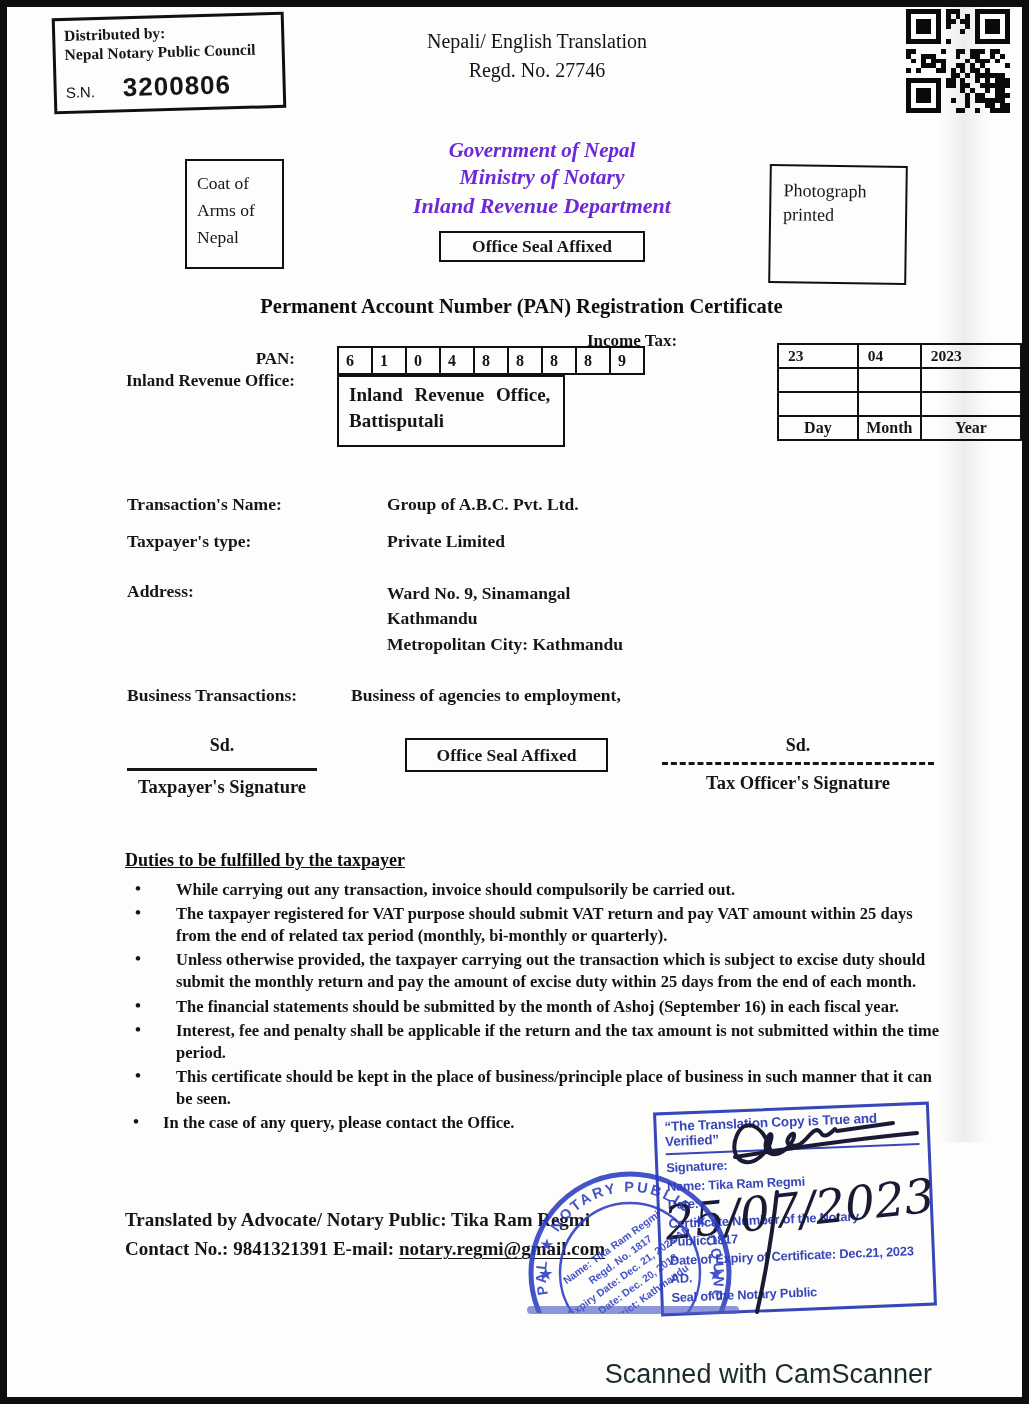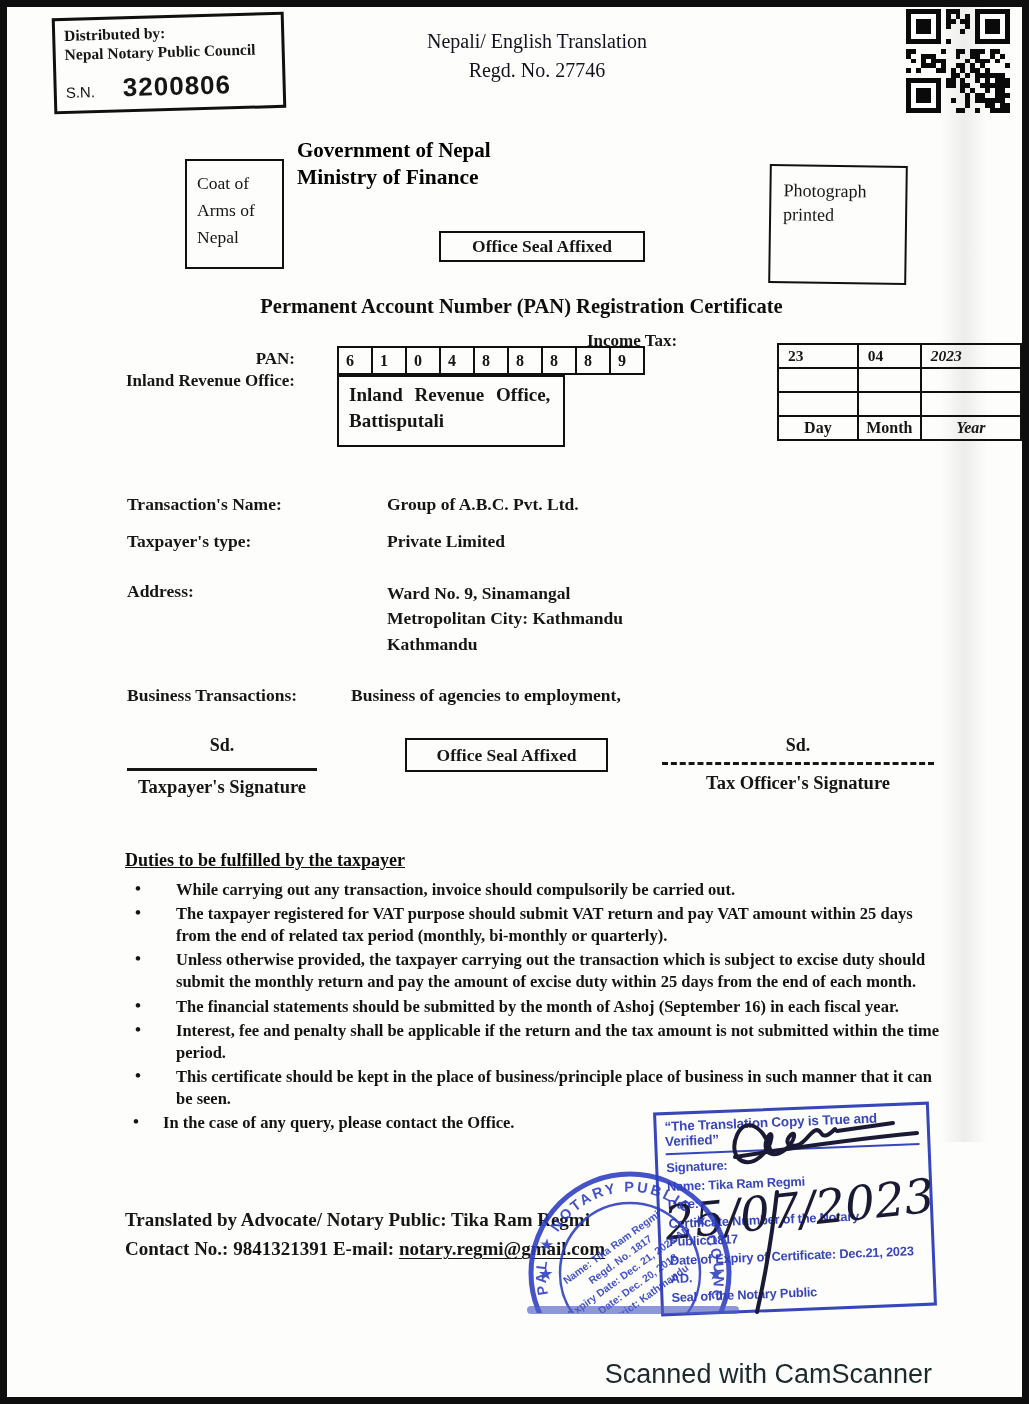--- a/index.html
+++ b/index.html
@@ -23,38 +23,38 @@
   }
   .dist-box .l1,.dist-box .l2{font-weight:bold;font-size:15.5px;line-height:1.25;}
   .sn-row{margin-top:9px;display:flex;align-items:baseline;}
   .sn-label{font-size:15px;font-family:"Liberation Sans",sans-serif;}
   .sn-value{font-size:26px;font-weight:bold;font-family:"Liberation Sans",sans-serif;margin-left:28px;letter-spacing:1px;}
   .translation{left:300px;top:20px;width:460px;text-align:center;font-size:20px;line-height:1.45;color:#13131f;}
   .qr-wrap{left:897px;top:2px;width:108px;height:104px;}
   .qr-wrap svg{width:100%;height:100%;}
   
   .coat-box{left:178px;top:152px;width:99px;height:110px;border:2.5px solid #101010;padding:9px 10px;box-sizing:border-box;font-size:17.5px;line-height:1.55;}
-  .gov-head{left:290px;top:130px;width:490px;text-align:left;font-weight:bold;color:#000000;}
+  .gov-head{left:290px;top:130px;width:490px;text-align:center;font-weight:bold;color:#6d28d9;font-style:italic;}
   .gov-head .g1{font-size:21px;line-height:1.3;}
   .gov-head .g2{font-size:21.5px;line-height:1.3;}
   .gov-head .g3{font-size:22px;line-height:1.3;}
   .seal-box-top{left:432px;top:224px;width:206px;height:31px;border:2.5px solid #101010;display:flex;align-items:center;justify-content:center;font-size:17.5px;font-weight:600;box-sizing:border-box;}
   .photo-box{left:762px;top:158px;width:138px;height:119px;border:2.5px solid #101010;padding:12px 12px;box-sizing:border-box;font-size:18px;line-height:1.35;transform:rotate(0.8deg);}
   .main-title{left:0;top:288px;width:1029px;text-align:center;font-size:20.5px;font-weight:bold;color:#0e0e0e;}
   
   .pan-labels{left:118px;top:341px;width:170px;text-align:right;font-weight:bold;font-size:17px;line-height:1.3;}
   .pan-digits{left:330px;top:339px;display:flex;}
   .pan-cell{width:36px;height:29px;border:2px solid #101010;margin-left:-2px;display:flex;align-items:center;padding-left:7px;box-sizing:border-box;font-size:16px;font-weight:bold;}
   .pan-cell:first-child{margin-left:0;}
   .iro-box{left:330px;top:368px;width:228px;height:72px;border:2.5px solid #101010;box-sizing:border-box;padding:5px 10px;font-size:19px;font-weight:600;line-height:1.35;word-spacing:7px;}
   .income-tax{left:580px;top:324px;font-weight:bold;font-size:17px;}
   table.date-tbl{left:770px;top:336px;border-collapse:collapse;}
   table.date-tbl td{border:2px solid #101010;font-size:15.5px;font-weight:bold;padding:0 0 0 9px;height:24px;box-sizing:border-box;}
   table.date-tbl tr.lbl td{text-align:center;padding:2px 0 2px 0;font-size:16px;}
-  .c1{width:83px;} .c2{width:64px;} .c3{width:104px;font-style:italic;}
+  .c1{width:83px;} .c2{width:64px;} .c3{width:104px;}
   
   .det-label{font-weight:bold;font-size:17.5px;}
   .det-value{font-weight:600;font-size:17.5px;}
   
   .sig-left{left:120px;top:728px;width:190px;text-align:center;}
   .sig-left .sd{font-size:18px;font-weight:600;}
   .sig-left .line{border-bottom:3px solid #161616;margin-top:12px;}
   .sig-left .cap{font-size:18.5px;font-weight:bold;margin-top:6px;}
   .seal-box-mid{left:398px;top:731px;width:203px;height:34px;border:2.5px solid #101010;display:flex;align-items:center;justify-content:center;font-size:17.5px;font-weight:600;box-sizing:border-box;}
   .sig-right{left:655px;top:728px;width:272px;text-align:center;}
@@ -247,21 +247,22 @@
           <rect x="1" y="15" width="5" height="5" fill="#fff"></rect>
           <rect x="2" y="16" width="3" height="3"></rect>
         </g>
       </svg>
   </div>
 
   <div class="abs coat-box">Coat of Arms of Nepal</div>
 
   <div class="abs gov-head">
     <div class="g1">Government of Nepal</div>
-    <div class="g2">Ministry of Finance</div>
+    <div class="g2">Ministry of Notary</div>
+    <div class="g3">Inland Revenue Department</div>
   </div>
 
   <div class="abs seal-box-top">Office Seal Affixed</div>
 
   <div class="abs photo-box">Photograph printed</div>
 
   <div class="abs main-title">Permanent Account Number (PAN) Registration Certificate</div>
 
   <div class="abs pan-labels">
     <div>PAN:</div>
@@ -311,22 +312,22 @@
 
   <div class="abs det-label" style="left:120px;top:487px;">Transaction's Name:</div>
   <div class="abs det-value" style="left:380px;top:487px;">Group of A.B.C. Pvt. Ltd.</div>
 
   <div class="abs det-label" style="left:120px;top:524px;">Taxpayer's type:</div>
   <div class="abs det-value" style="left:380px;top:524px;">Private Limited</div>
 
   <div class="abs det-label" style="left:120px;top:574px;">Address:</div>
   <div class="abs det-value" style="left:380px;top:574px;line-height:1.45;">
     <div>Ward No. 9, Sinamangal</div>
+    <div>Kathmandu</div>
     <div>Metropolitan City: Kathmandu</div>
-    <div>Kathmandu</div>
   </div>
 
   <div class="abs det-label" style="left:120px;top:678px;">Business Transactions:</div>
   <div class="abs det-value" style="left:344px;top:678px;">Business of agencies to employment,</div>
 
   <div class="abs sig-left">
     <div class="sd">Sd.</div>
     <div class="line"></div>
     <div class="cap">Taxpayer's Signature</div>
   </div>

